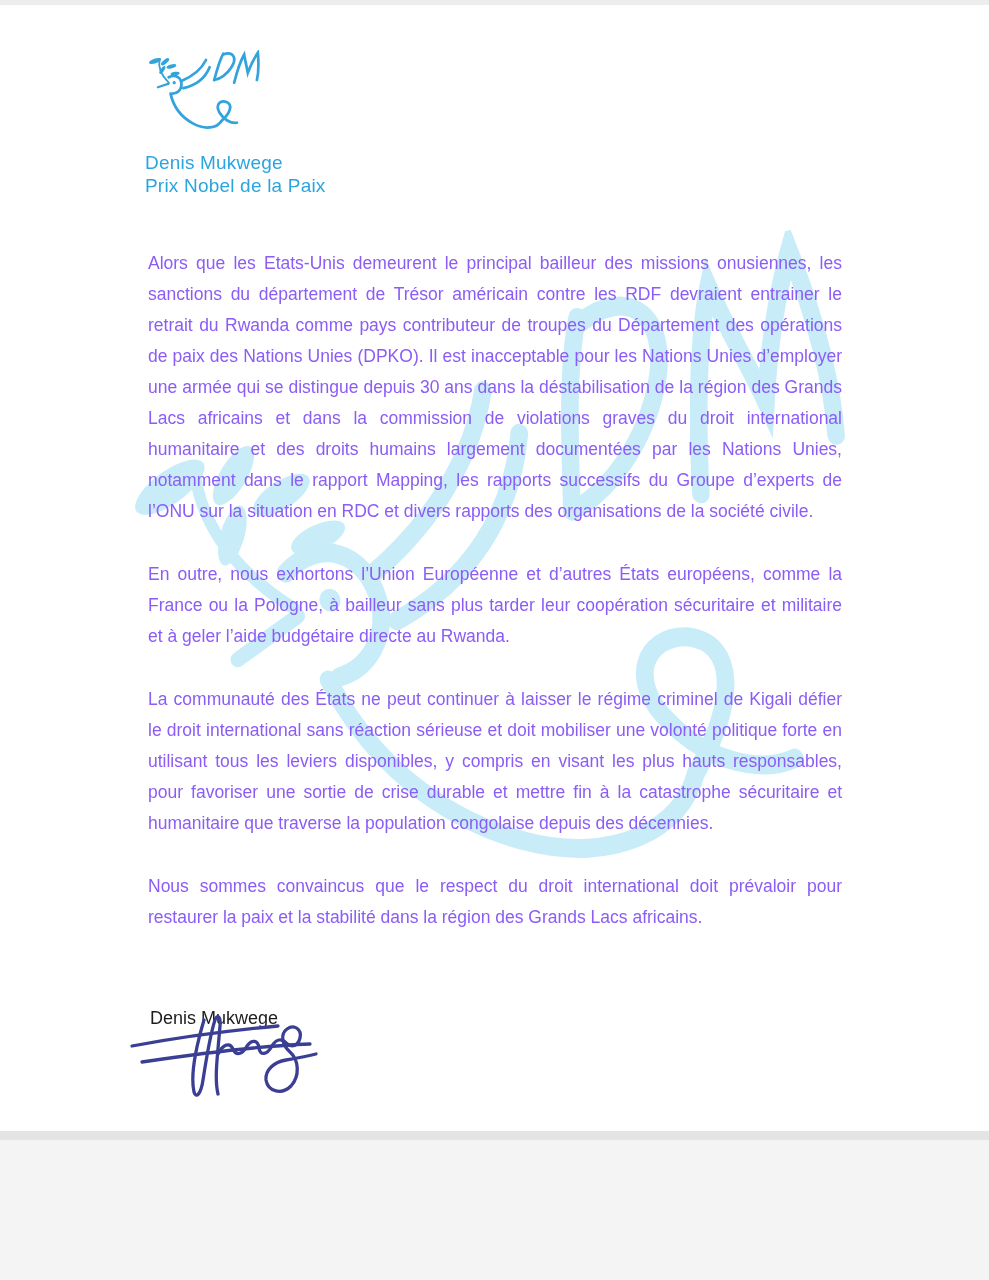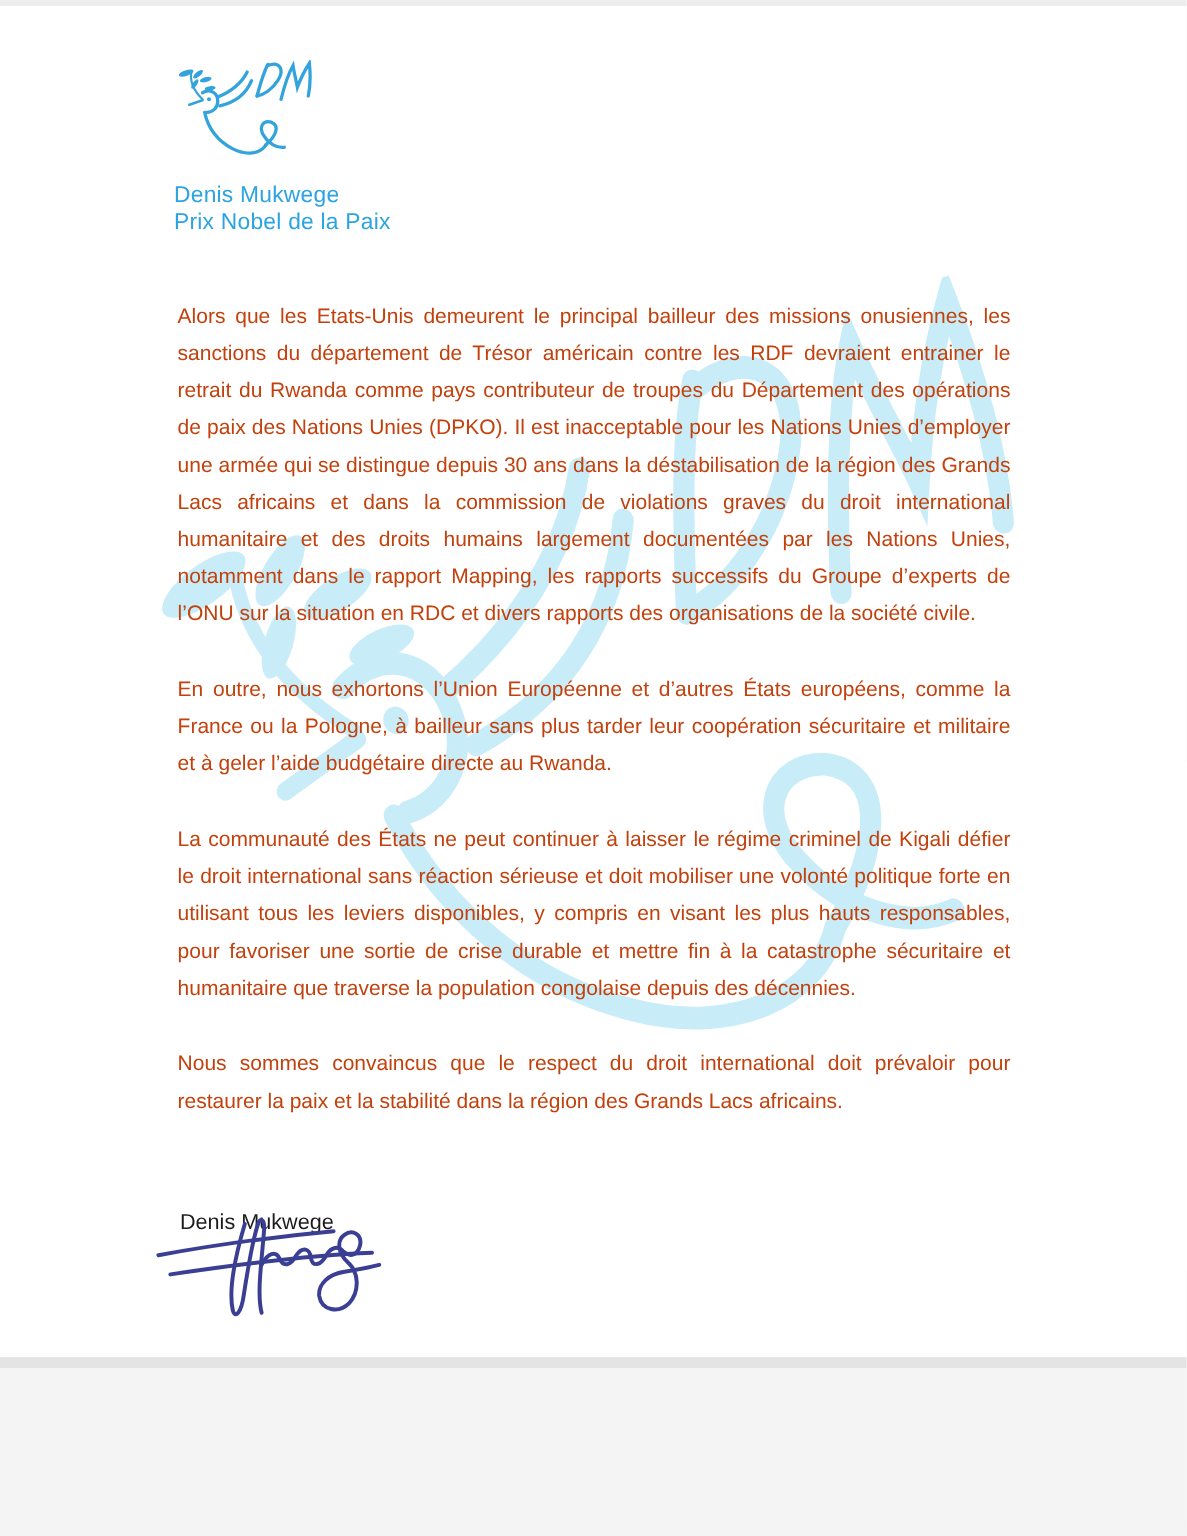--- a/index.html
+++ b/index.html
@@ -38,21 +38,21 @@
     color:#2ba4e0;
     font-size:19px;
     line-height:22.5px;
     letter-spacing:.2px;
   }
 
   
   .letter-body{
     position:absolute;
     left:148px;top:248px;width:694px;
-    color:#c2410c;
+    color:#8b5cf6;
     font-size:17.5px;
     line-height:31px;
     text-align:justify;
   }
   .letter-body p{margin:0 0 32px 0;}
   .letter-body p:last-child{margin-bottom:12px;}
 
   
   .signoff-name{
     position:absolute;

